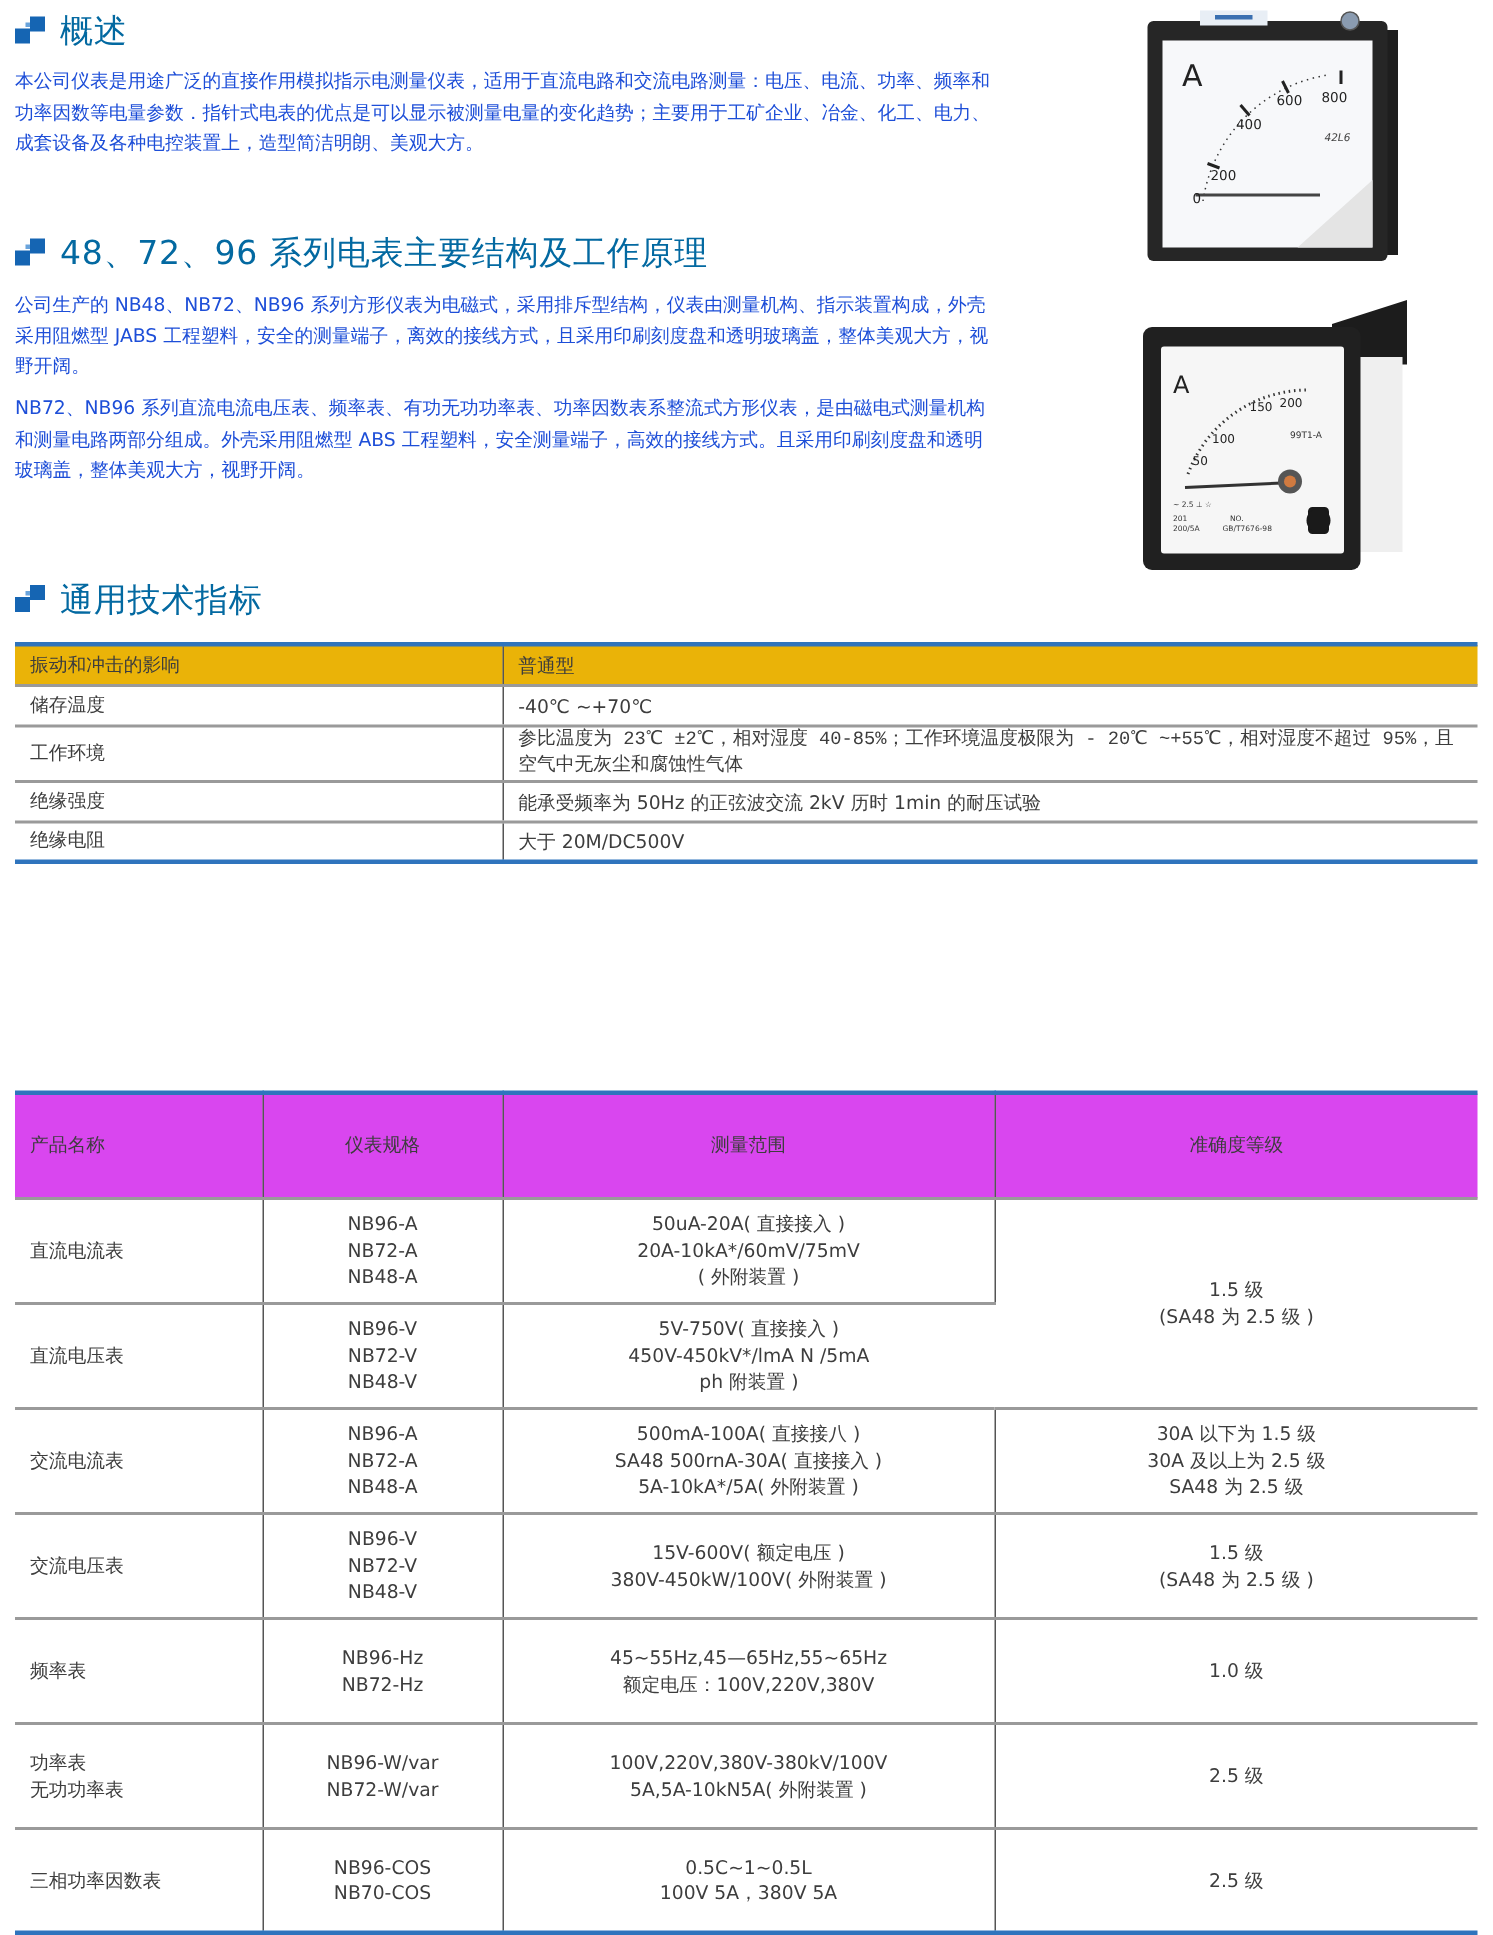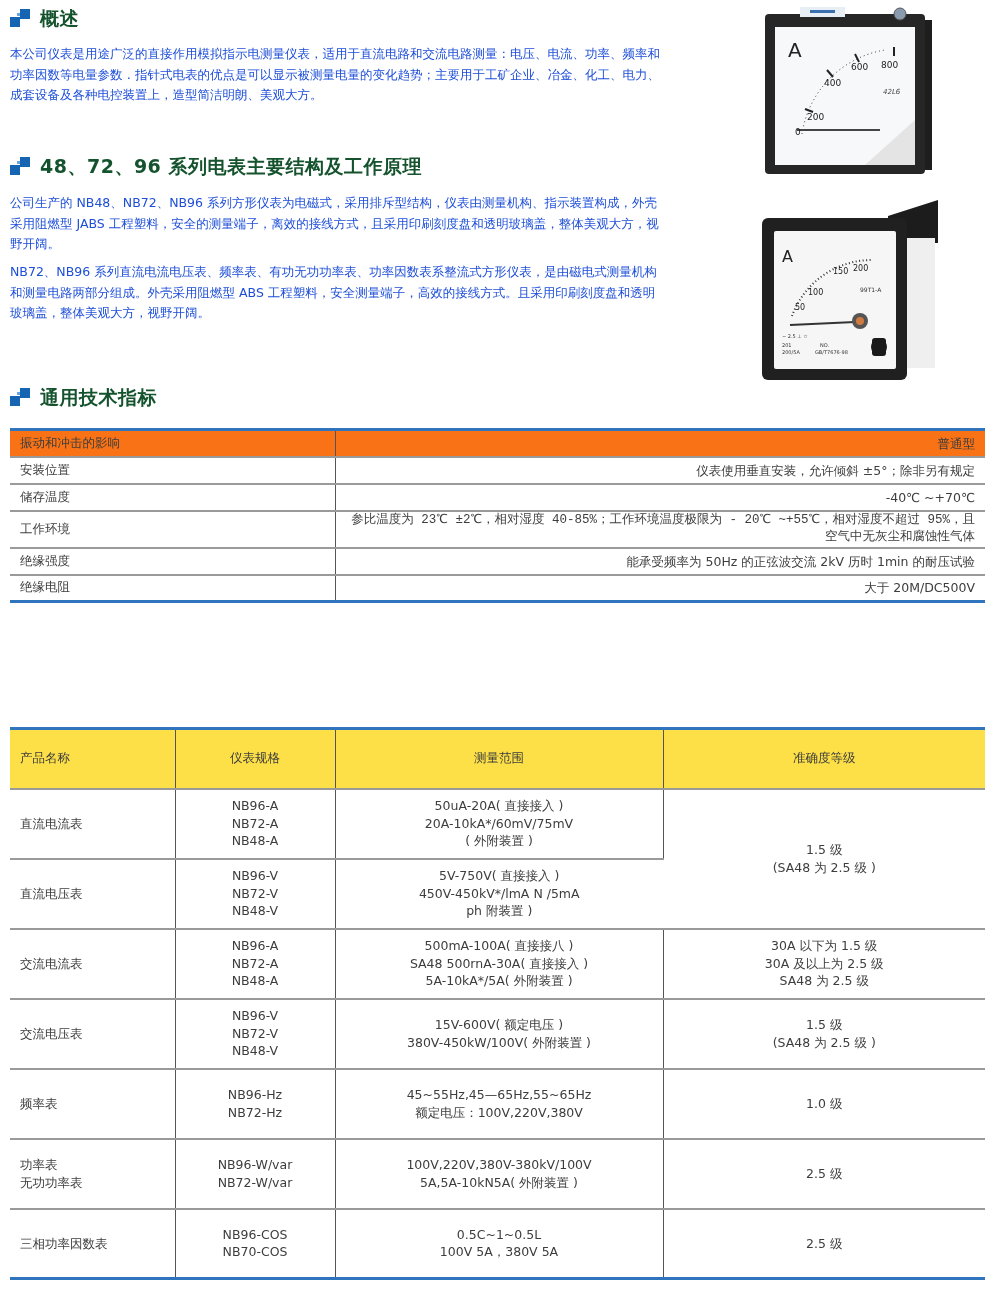--- a/index.html
+++ b/index.html
@@ -4,38 +4,38 @@
 <style>
   * { box-sizing: border-box; margin: 0; padding: 0; }
   html, body { width: 995px; height: 1290px; background: #ffffff; overflow: hidden; }
   body { font-family: "DejaVu Sans", "Liberation Sans", sans-serif; color: #3a3a3a; position: relative; }
 
   .section-title { position: absolute; left: 10px; display: flex; align-items: center; }
   .section-title .mark { position: relative; width: 22px; height: 20px; margin-right: 8px; }
   .section-title .mark .sq1 { position: absolute; left: 0; top: 8px; width: 10px; height: 10px; background: #1565b3; }
   .section-title .mark .sq2 { position: absolute; left: 10px; top: 0; width: 10px; height: 10px; background: #1565b3; }
   .section-title .mark .dot { position: absolute; left: 7px; top: 4px; width: 3px; height: 3px; background: #6aa4dc; }
-  .section-title .label { color: #14532d; font-size: 19px; font-weight: bold; letter-spacing: 0.5px; }
+  .section-title .label { color: #0369a1; font-size: 22px; font-weight: normal; letter-spacing: 0.5px; }
 
   .para { position: absolute; left: 10px; width: 655px; font-size: 12.5px; line-height: 20.5px; color: #1d4ed8; }
 
   .meter { position: absolute; }
 
   table { border-collapse: collapse; position: absolute; left: 10px; width: 975px; font-size: 12.5px; color: #3d3d3d; }
 
   .spec { top: 428px; border-top: 3px solid #2f74bd; border-bottom: 3px solid #2f74bd; }
   .spec td { height: 27px; border-bottom: 2px solid #9a9a9a; padding: 0 10px; vertical-align: middle; }
   .spec tr:last-child td { border-bottom: none; }
   .spec td.k { width: 325px; border-right: 1px solid #555; text-align: left; }
-  .spec td.v { text-align: right; line-height: 17px; }
-  .spec tr.head td { background: #f97316; }
+  .spec td.v { text-align: left; line-height: 17px; }
+  .spec tr.head td { background: #eab308; }
   .spec tr.tall td { height: 37px; font-family: Liberation Mono, monospace; }
 
   .params { top: 727px; border-top: 3px solid #2f74bd; border-bottom: 3px solid #2f74bd; }
-  .params th { background: #fde047; font-weight: normal; height: 60px; border-right: 1px solid #555; border-bottom: 2px solid #9a9a9a; text-align: center; }
+  .params th { background: #d946ef; font-weight: normal; height: 70px; border-right: 1px solid #555; border-bottom: 2px solid #9a9a9a; text-align: center; }
   .params th:first-child { text-align: left; padding-left: 10px; }
   .params th:last-child { border-right: none; }
   .params td { border-right: 1px solid #555; border-bottom: 2px solid #9a9a9a; text-align: center; vertical-align: middle; line-height: 17.5px; height: 70px; }
   .params td:last-child { border-right: none; }
   .params td.name { text-align: left; padding-left: 10px; }
   .params tr:last-child td { border-bottom: none; }
   .params td.acc-merged { border-bottom: 2px solid #9a9a9a; }
   .line { display: block; }
 </style>
 </head>
@@ -123,24 +123,20 @@
   <span class="label">通用技术指标</span>
 </div>
 
 <table class="spec">
   <tbody>
     <tr class="head">
       <td class="k">振动和冲击的影响</td>
       <td class="v">普通型</td>
     </tr>
     <tr>
-      <td class="k">安装位置</td>
-      <td class="v">仪表使用垂直安装，允许倾斜 ±5°；除非另有规定</td>
-    </tr>
-    <tr>
       <td class="k">储存温度</td>
       <td class="v">-40℃ ~+70℃</td>
     </tr>
     <tr class="tall">
       <td class="k">工作环境</td>
       <td class="v" style="padding:0 10px;">参比温度为 23℃ ±2℃，相对湿度 40-85%；工作环境温度极限为 - 20℃ ~+55℃，相对湿度不超过 95%，且空气中无灰尘和腐蚀性气体</td>
     </tr>
     <tr>
       <td class="k">绝缘强度</td>
       <td class="v">能承受频率为 50Hz 的正弦波交流 2kV 历时 1min 的耐压试验</td>

